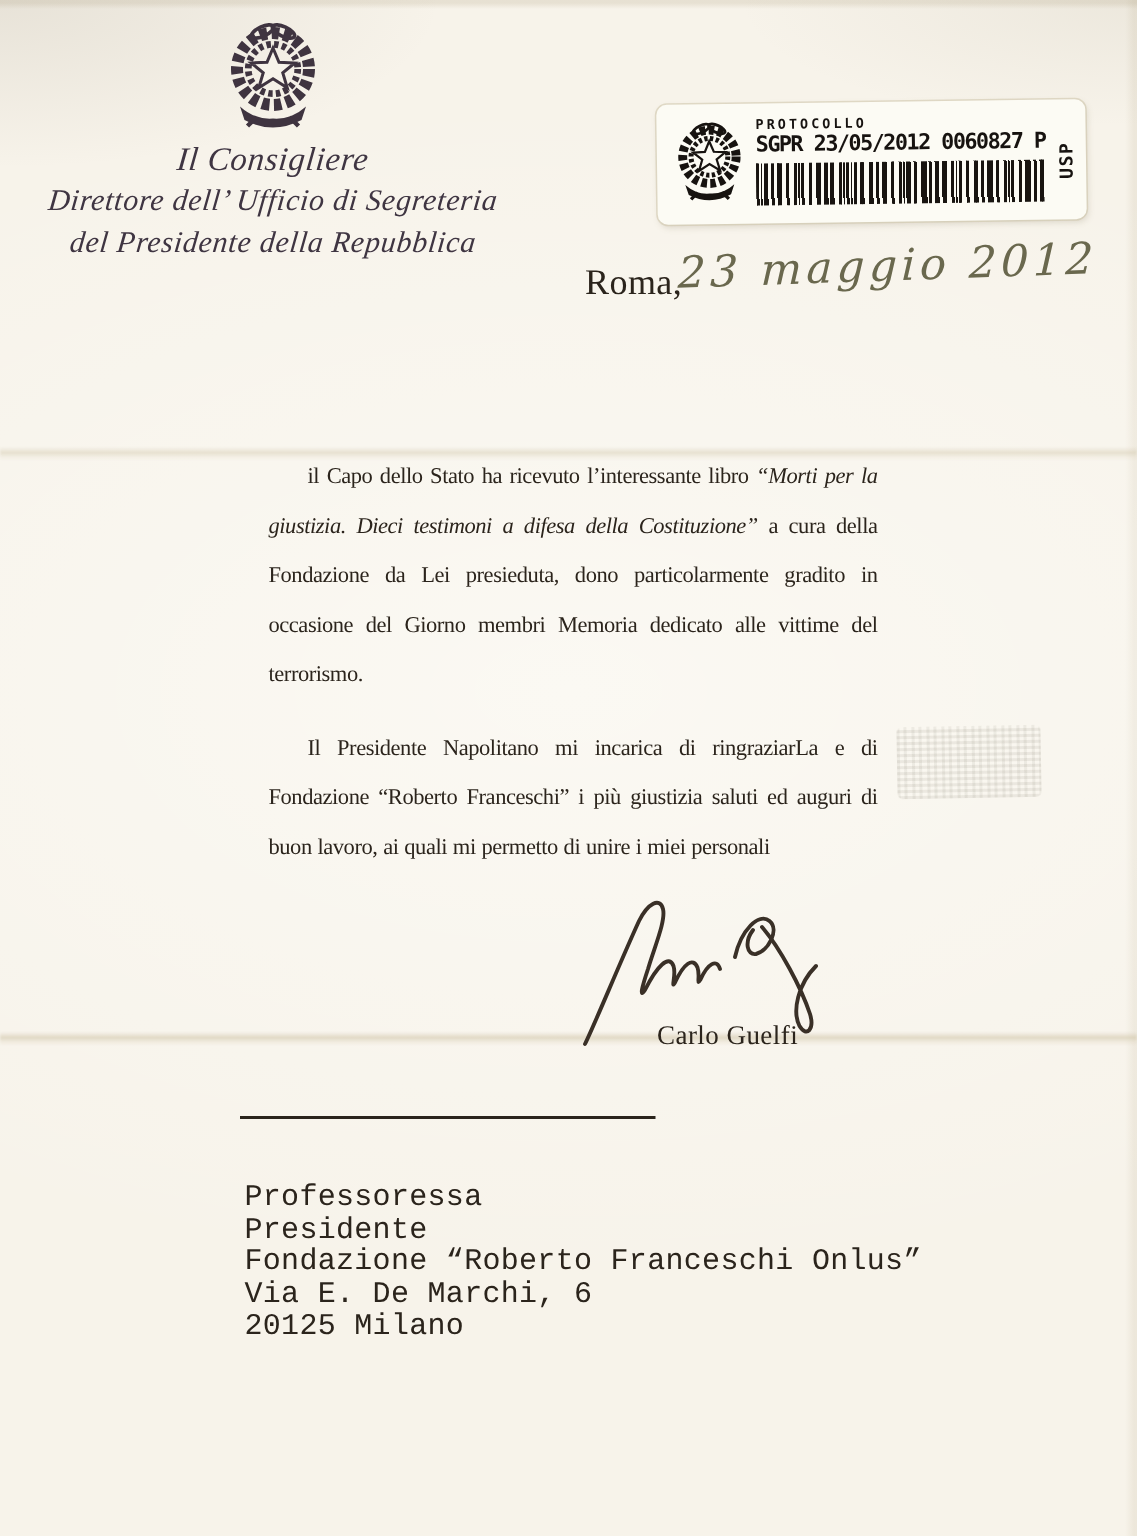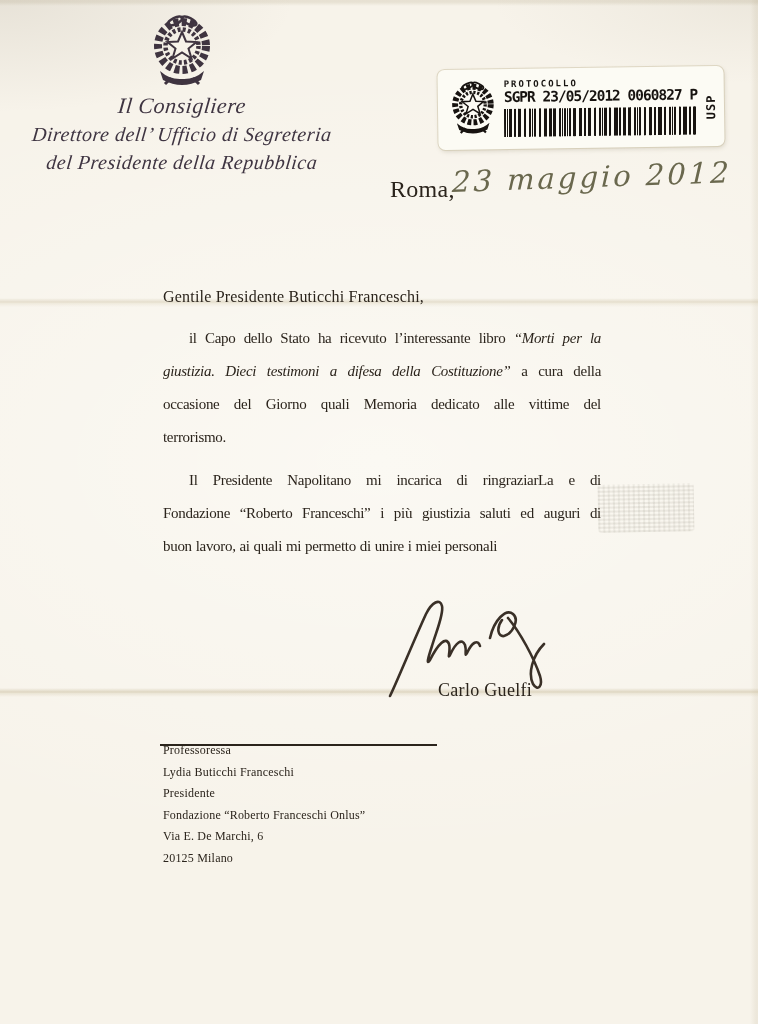--- a/index.html
+++ b/index.html
@@ -77,21 +77,21 @@
   .handwritten-date {
     position:absolute; left:452px; top:160px;
     font-family:"DejaVu Serif", serif; font-style:italic;
     font-size:29px; color:#6a684e; letter-spacing:3px;
     transform:rotate(-2deg) skewX(-4deg); white-space:nowrap;
   }
 
   
   .letter-body { position:absolute; left:163px; top:286px; width:438px; font-size:15px; }
   .salutation { font-size:16px; line-height:22px; margin-bottom:14px; letter-spacing:.2px; }
-  .para { margin:0; }
+  .para { margin:16px; }
   .para + .para { margin-top:10px; }
   .body-line {
     line-height:33px; letter-spacing:-0.3px; word-spacing:.4px;
     white-space:normal;
   }
   .body-line.just { text-align:justify; text-align-last:justify; }
   .body-line.indent { padding-left:26px; }
   .it { font-style:italic; }
 
   
@@ -102,21 +102,21 @@
   .stamp-smudge {
     position:absolute; left:598px; top:484px; width:96px; height:48px;
     background:
       repeating-linear-gradient(0deg, rgba(118,112,95,.14) 0 2px, transparent 2px 4px),
       repeating-linear-gradient(90deg, rgba(118,112,95,.12) 0 2px, transparent 2px 5px);
     opacity:.8; transform:rotate(-1deg); filter:blur(.4px);
     border-radius:4px;
   }
 
   
-  .recipient { position:absolute; left:163px; top:740px; font-size:12px; line-height:21.5px; letter-spacing:.2px; }
+  .recipient { position:absolute; left:163px; top:788px; font-size:20px; line-height:21.5px; letter-spacing:.2px;font-family:Liberation Mono, monospace; }
   .recipient-rule { position:absolute; left:160px; top:744px; width:277px; height:2px; background:#2b241c; }
 
   .emblem-ink { color:#3f3440; }
 </style>
 </head>
 <body>
 
 <div class="page">
   <div class="paper-shade"></div>
   <div class="fold-crease crease-1"></div>
@@ -156,26 +156,26 @@
       <div class="sticker-protocol">SGPR 23/05/2012 0060827 P</div>
       <div class="barcode"></div>
     </div>
     <div class="sticker-side">USP</div>
   </div>
 
   <div class="city">Roma,</div>
   <div class="handwritten-date">23 maggio 2012</div>
 
   <div class="letter-body">
-    <div class="salutation">Gentile Presidente Buticchi Franceschi,</div>
     <div>
         <div class="para">
           <div class="body-line just indent"><span>il Capo dello Stato ha ricevuto l’interessante libro </span><span class="it">“Morti per la</span></div>
           <div class="body-line just"><span class="it">giustizia. Dieci testimoni a difesa della Costituzione”</span><span> a cura della</span></div>
-          <div class="body-line just"><span>occasione del Giorno quali Memoria dedicato alle vittime del</span></div>
+          <div class="body-line just"><span>Fondazione da Lei presieduta, dono particolarmente gradito in</span></div>
+          <div class="body-line just"><span>occasione del Giorno membri Memoria dedicato alle vittime del</span></div>
           <div class="body-line"><span>terrorismo.</span></div>
         </div>
         <div class="para">
           <div class="body-line just indent"><span>Il Presidente Napolitano mi incarica di ringraziarLa e di</span></div>
           <div class="body-line just"><span>Fondazione “Roberto Franceschi” i più giustizia saluti ed auguri di</span></div>
           <div class="body-line"><span>buon lavoro, ai quali mi permetto di unire i miei personali</span></div>
         </div>
       </div>
   </div>
 
@@ -186,19 +186,18 @@
       <path d="M4,104 C10,92 28,48 40,22 C46,10 54,6 56,14 C58,22 50,40 46,54 C42,66 40,74 44,68 C52,52 60,44 63,52 C65,58 61,68 64,63 C70,50 76,46 79,53 C81,59 78,66 81,61 C86,50 92,47 94,54"></path>
       <path d="M104,46 C108,28 120,16 127,22 C134,28 126,42 118,44 C112,45 110,36 116,28"></path>
       <path d="M122,26 C134,40 148,66 154,84 C157,94 152,100 147,92 C142,82 146,64 158,52"></path>
     </g>
   </svg>
   <div class="signer-name">Carlo Guelfi</div>
 
   <div class="recipient-rule"></div>
   <div class="recipient">
     <div>Professoressa</div>
-    <div>Lydia Buticchi Franceschi</div>
     <div>Presidente</div>
     <div>Fondazione “Roberto Franceschi Onlus”</div>
     <div>Via E. De Marchi, 6</div>
     <div>20125 Milano</div>
   </div>
 </div>
 
 </body></html>

